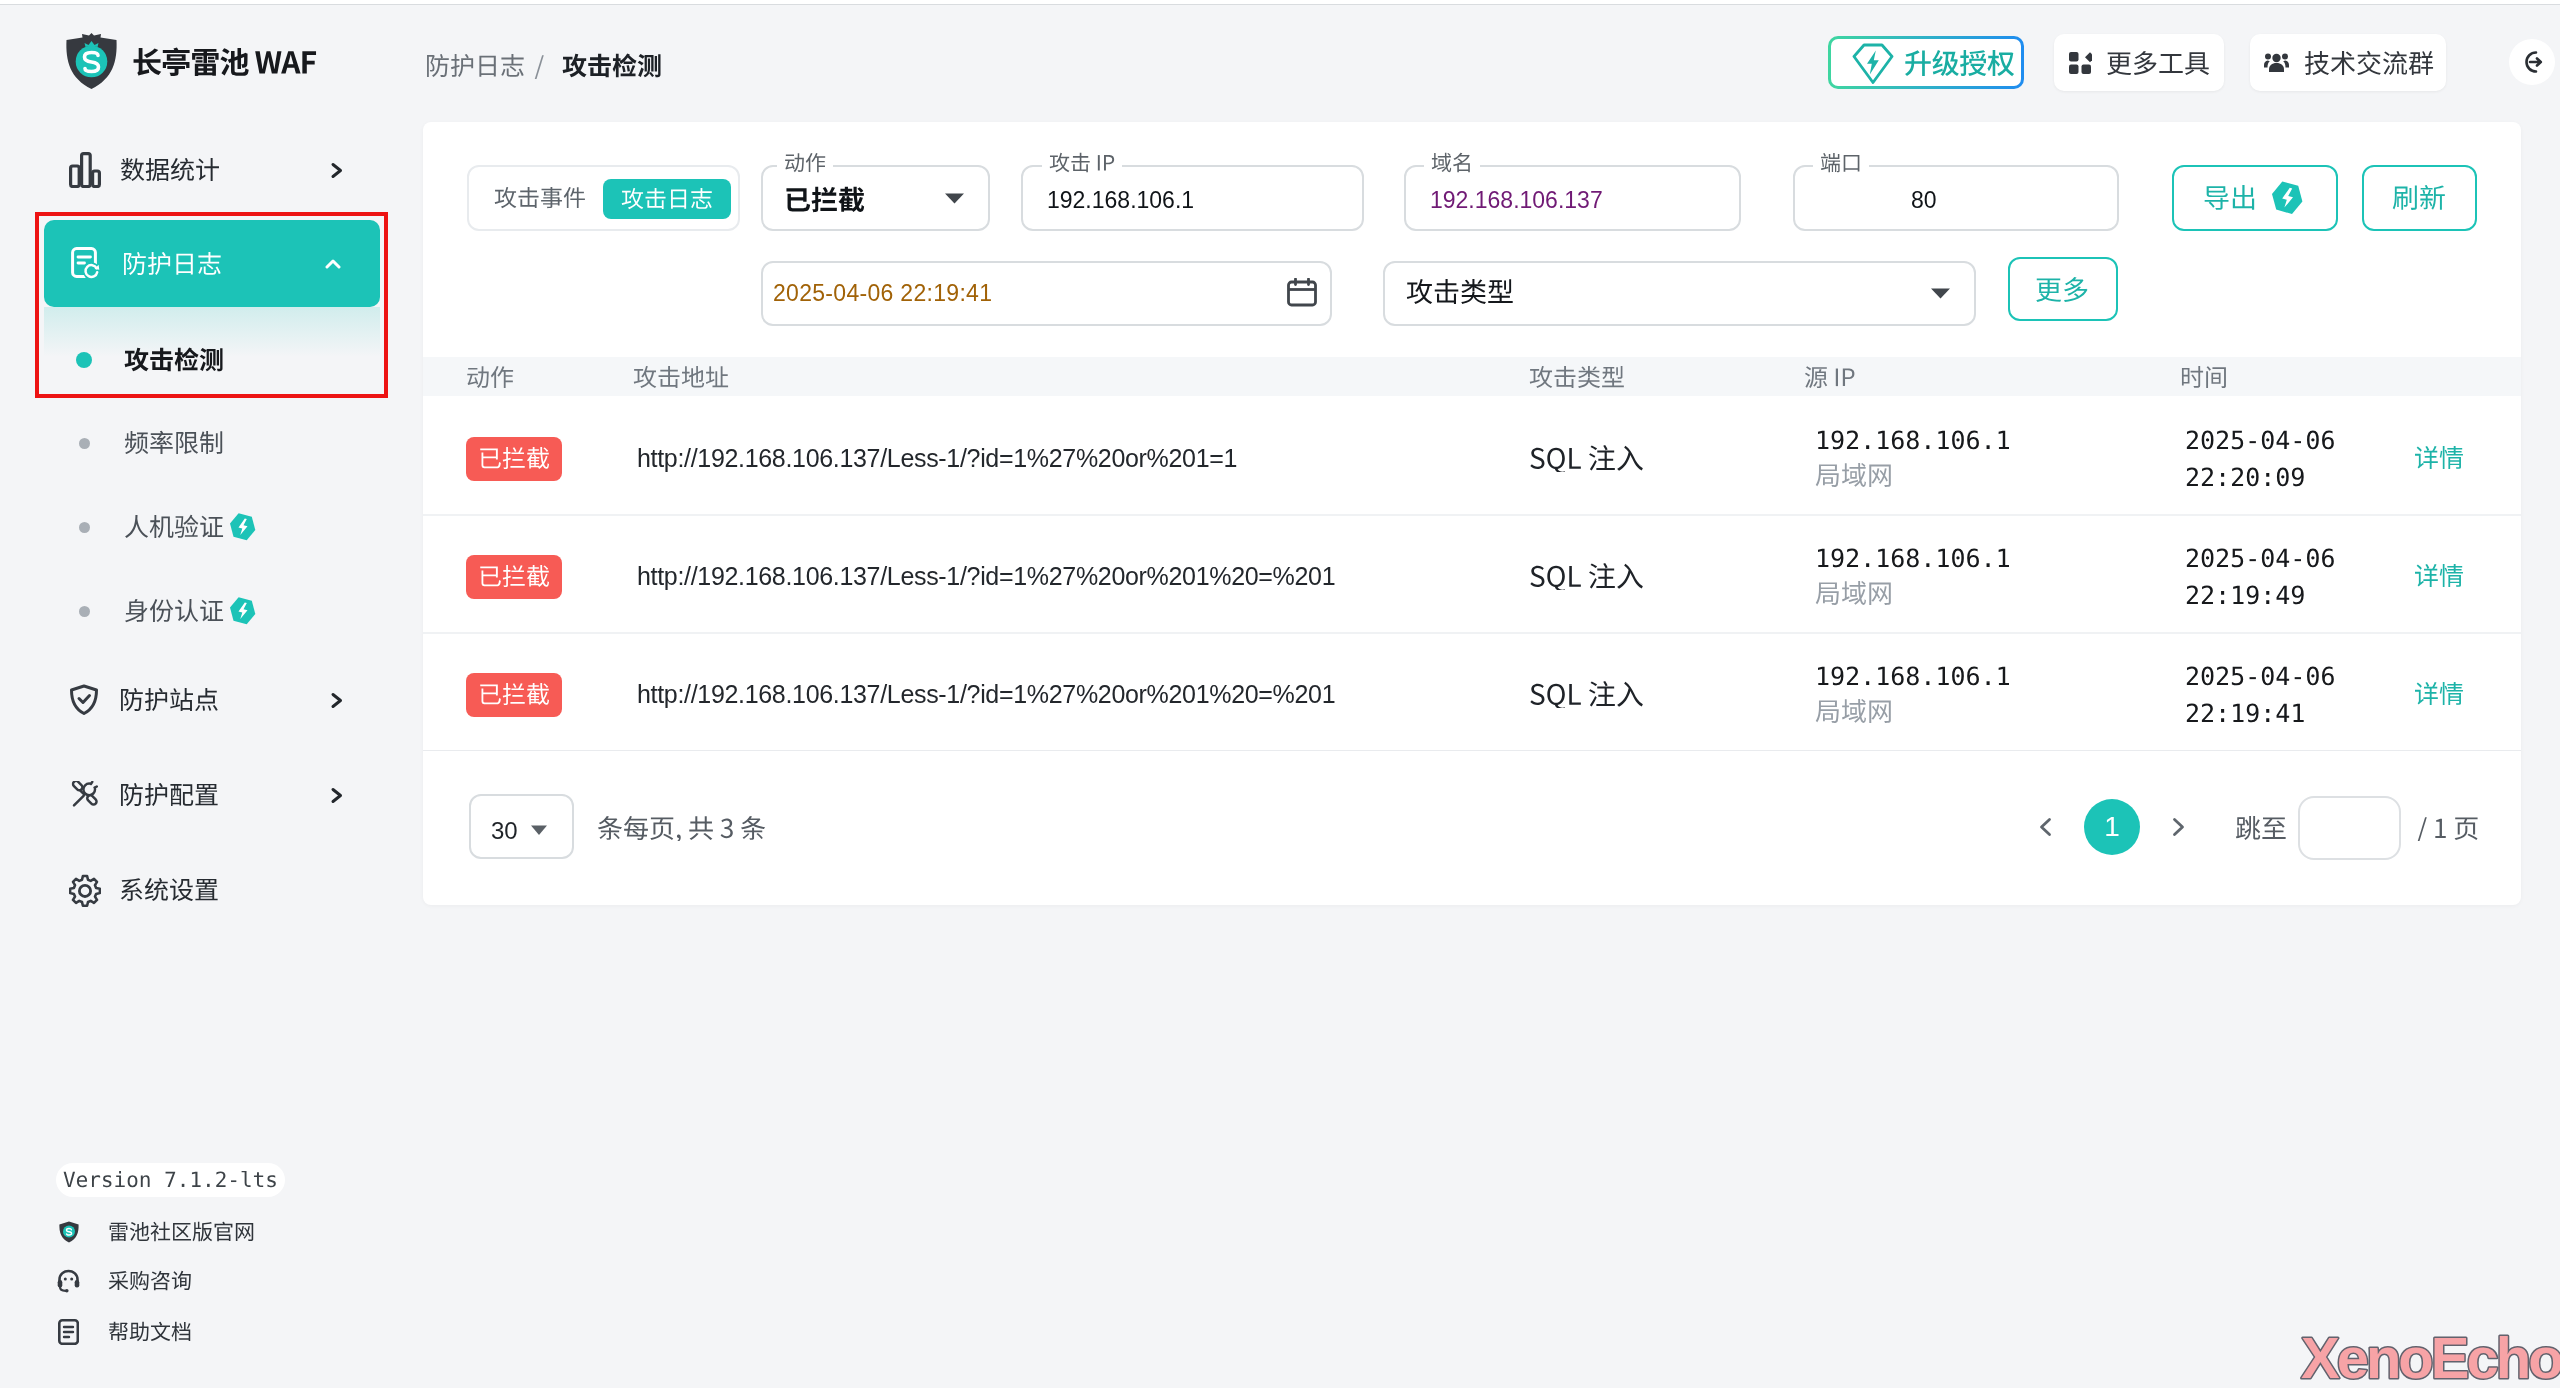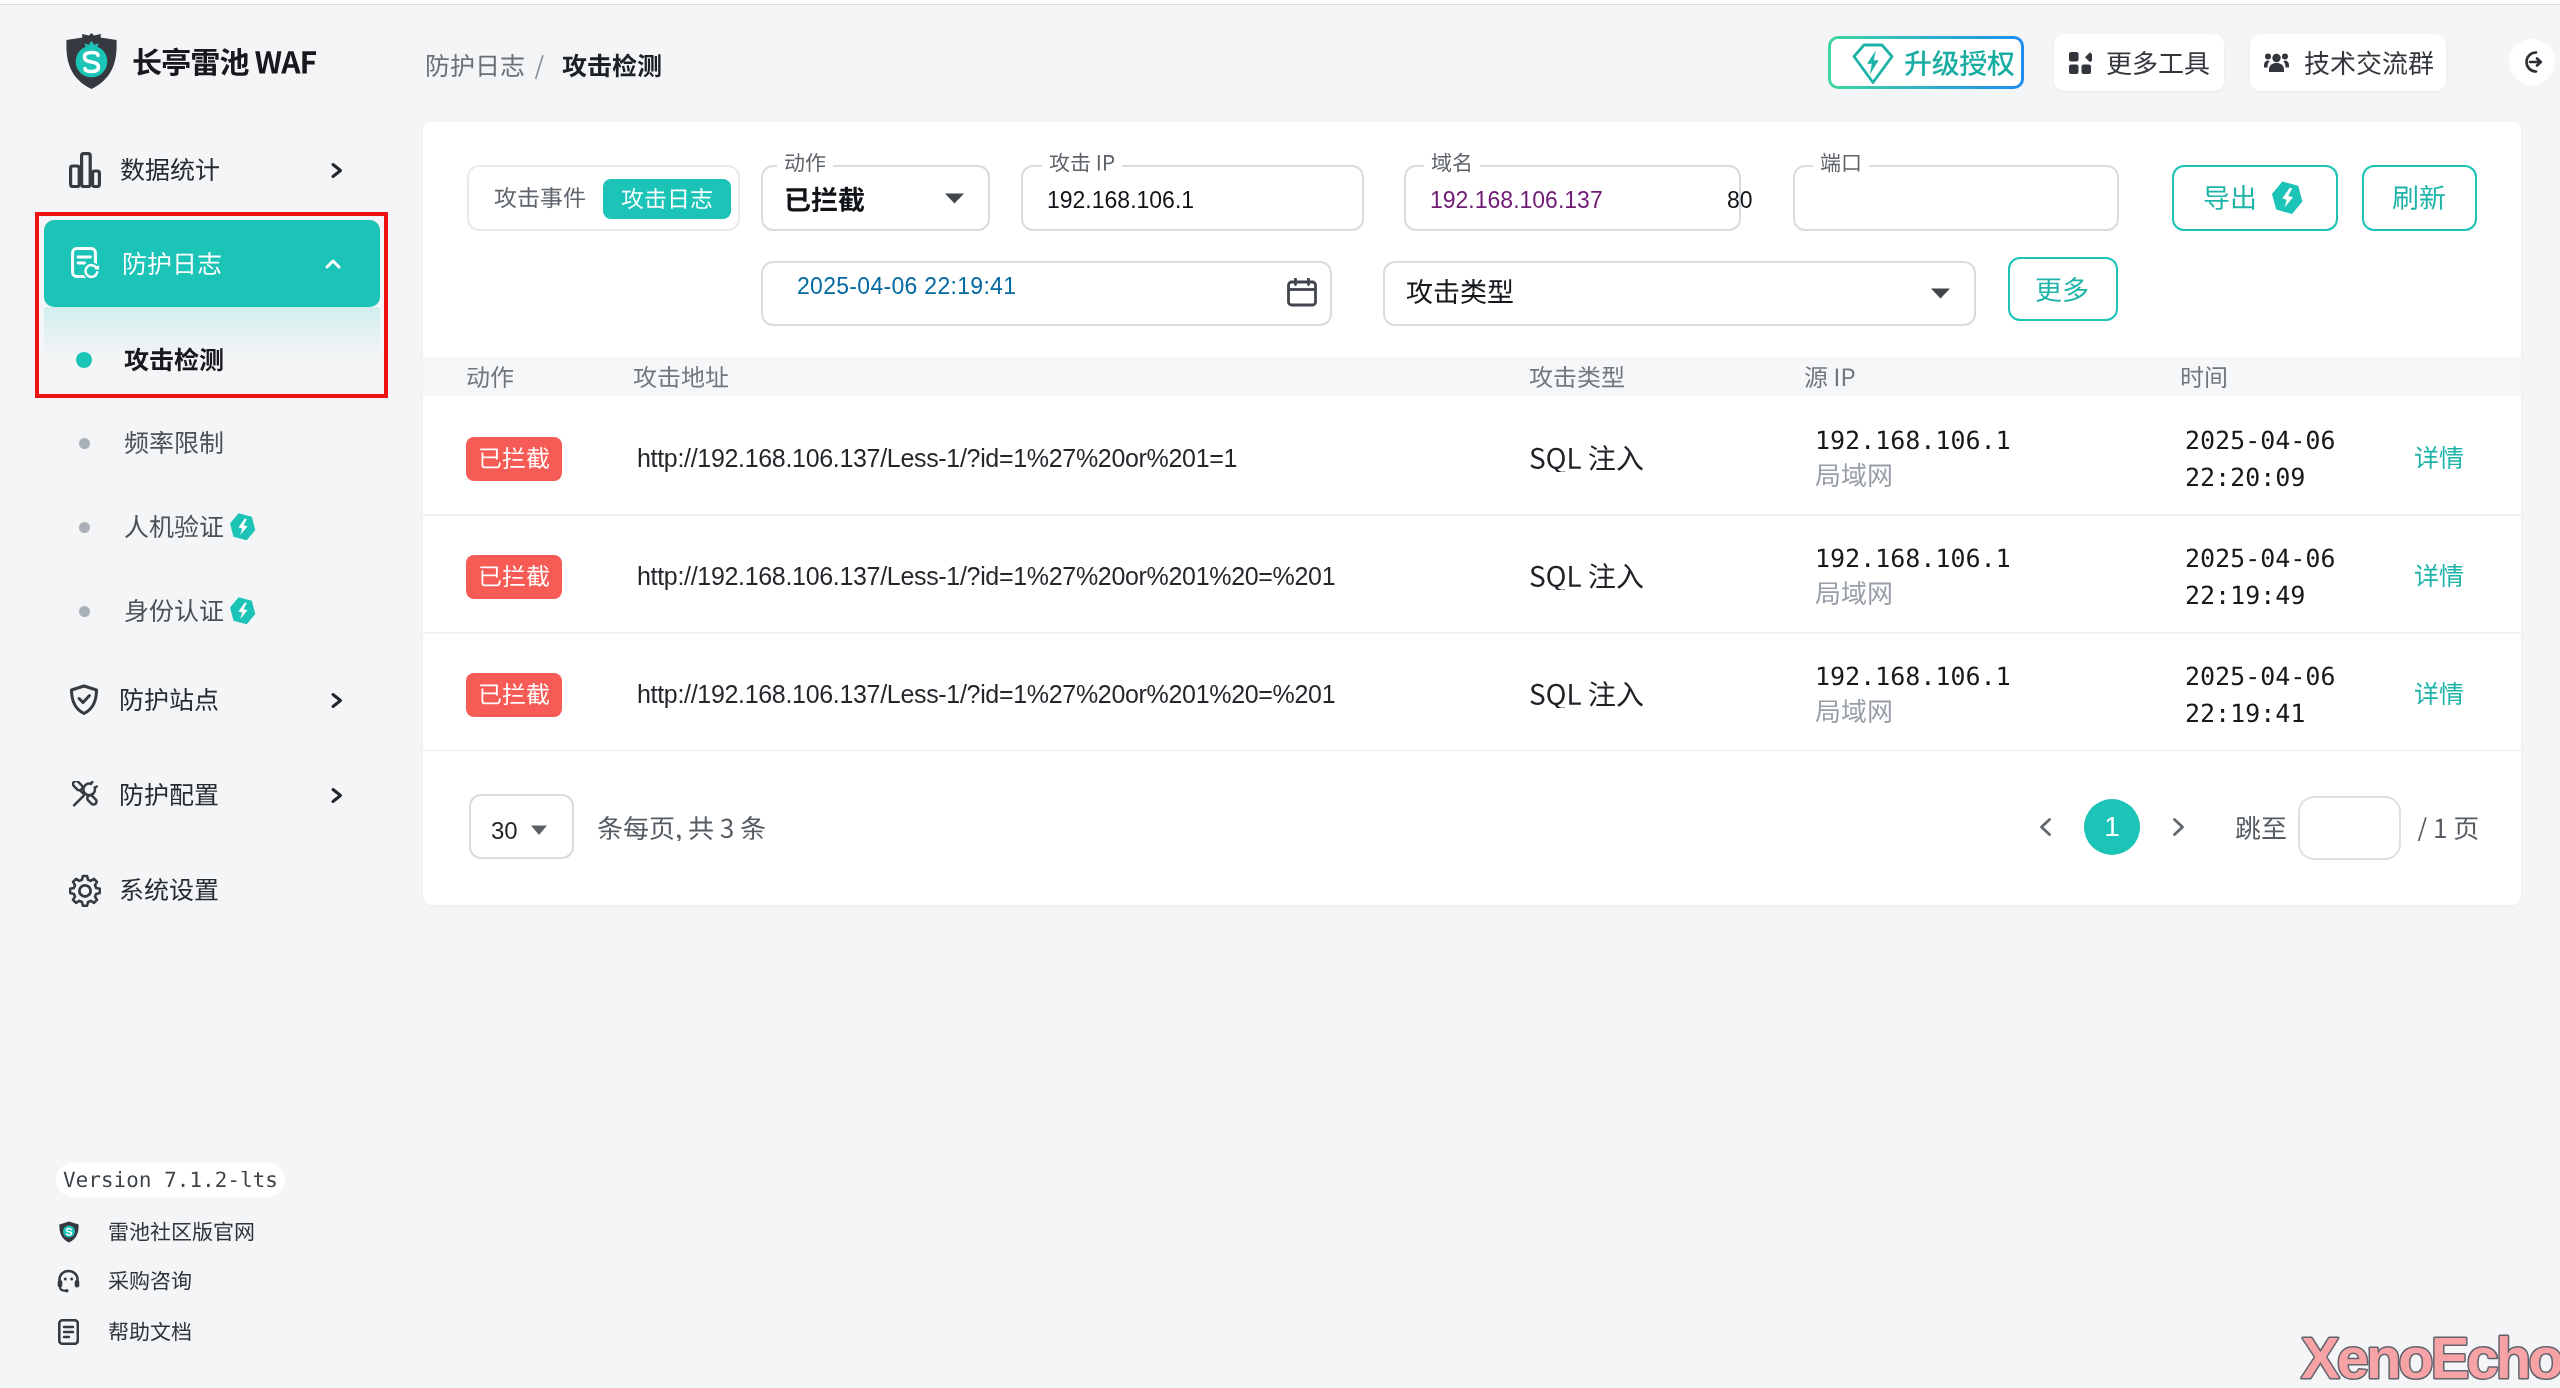--- a/index.html
+++ b/index.html
@@ -426,37 +426,37 @@
 <div style="position:absolute;left:1424px;top:152.3px;background:#fff;padding:0 7px;height:21px"><svg width="42.0" height="21" viewBox="0 0 2000 1000" fill="#5d6369">
       <use href="#r57df"></use>
       <use href="#r540d" x="1000"></use>
     </svg></div>
 <div style="position:absolute;left:1430.0px;top:186.2px;font:23px 'Liberation Sans',sans-serif;color:#701a75;line-height:28px;white-space:pre;">192.168.106.137</div>
 <div style="position:absolute;left:1793px;top:165px;width:326px;height:66px;box-sizing:border-box;border:2px solid #d8dcdf;border-radius:12px;background:#fff"></div>
 <div style="position:absolute;left:1813px;top:152.3px;background:#fff;padding:0 7px;height:21px"><svg width="42.0" height="21" viewBox="0 0 2000 1000" fill="#5d6369">
       <use href="#r7aef"></use>
       <use href="#r53e3" x="1000"></use>
     </svg></div>
-<div style="position:absolute;left:1727px;top:186.2px;font:23px 'Liberation Sans',sans-serif;color:#101418;line-height:28px;white-space:pre;">80</div>
+<div style="position:absolute;left:1911px;top:186.2px;font:23px 'Liberation Sans',sans-serif;color:#101418;line-height:28px;white-space:pre;">80</div>
 <div style="position:absolute;left:2172px;top:165px;width:166px;height:66px;box-sizing:border-box;border:2px solid #1cc3b7;border-radius:12px;background:#fff"></div>
 <div style="position:absolute;left:2203.0px;top:184.2px;width:54.0px;height:27px"><svg width="54.0" height="27" viewBox="0 0 2000 1000" fill="#1db3a8">
       <use href="#r5bfc"></use>
       <use href="#r51fa" x="1000"></use>
     </svg></div>
 <svg style="position:absolute;left:2272px;top:180px" width="31" height="36" viewBox="0 0 31 36" fill="none">
     <path d="M10.3 1.4 L26.2 5.8 L30.4 21.6 L20 34 L4.2 29.6 L0 13.9 Z" fill="#1cc3b7"></path>
     <path d="M17.8 7.8 L10.2 18.6 L14.8 19.8 L12.4 27.6 L21 17.2 L16.2 15.9 L20.2 8.4 Z" fill="#fff"></path>
   </svg>
 <div style="position:absolute;left:2362px;top:165px;width:115px;height:66px;box-sizing:border-box;border:2px solid #1cc3b7;border-radius:12px;background:#fff"></div>
 <div style="position:absolute;left:2392.0px;top:184.2px;width:54.0px;height:27px"><svg width="54.0" height="27" viewBox="0 0 2000 1000" fill="#1db3a8">
       <use href="#r5237"></use>
       <use href="#r65b0" x="1000"></use>
     </svg></div>
 <div style="position:absolute;left:761px;top:261px;width:571px;height:65px;box-sizing:border-box;border:2px solid #d8dcdf;border-radius:12px;background:#fff"></div>
-<div style="position:absolute;left:773.0px;top:272px;font:23px 'Liberation Sans',sans-serif;color:#0369a1;line-height:28px;white-space:pre;letter-spacing:0.3px;margin-left:24px;">2025-04-06 22:19:41</div>
+<div style="position:absolute;left:773.0px;top:279px;font:23px 'Liberation Sans',sans-serif;color:#a16207;line-height:28px;white-space:pre;letter-spacing:0.3px;">2025-04-06 22:19:41</div>
 <svg style="position:absolute;left:1287px;top:278px" width="30" height="29" viewBox="0 0 30 29" fill="none">
     <rect x="1.5" y="4" width="27" height="23" rx="3" stroke="#41464c" stroke-width="2.8"></rect>
     <path d="M1.5 11.5 L28.5 11.5" stroke="#41464c" stroke-width="2.8"></path>
     <path d="M8.5 1 L8.5 6.5 M21.5 1 L21.5 6.5" stroke="#41464c" stroke-width="2.8" stroke-linecap="round"></path>
   </svg>
 <div style="position:absolute;left:1383px;top:261px;width:593px;height:65px;box-sizing:border-box;border:2px solid #d8dcdf;border-radius:12px;background:#fff"></div>
 <div style="position:absolute;left:1406.0px;top:278.2px;width:108.0px;height:27px"><svg width="108.0" height="27" viewBox="0 0 4000 1000" fill="#15181c">
       <use href="#r653b"></use>
       <use href="#r51fb" x="1000"></use>
       <use href="#r7c7b" x="2000"></use>

